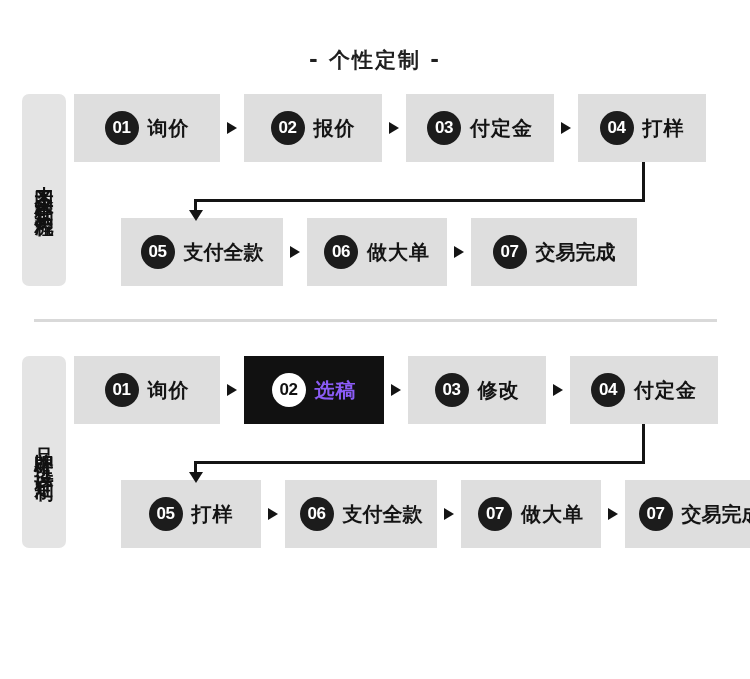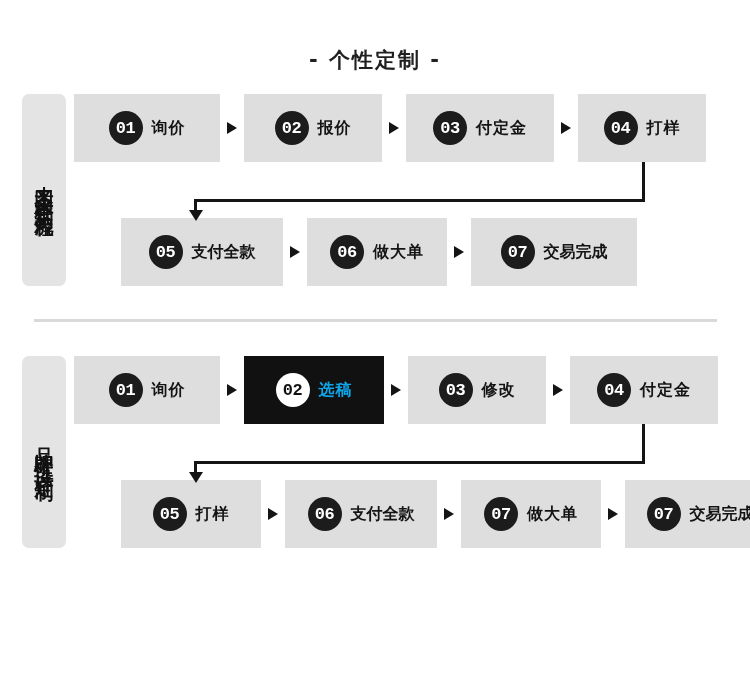--- a/index.html
+++ b/index.html
@@ -99,36 +99,36 @@
     flex: 0 0 34px;
     border-radius: 50%;
     background: #1c1c1c;
     color: #ffffff;
     font-size: 17px;
     font-weight: bold;
     display: flex;
     align-items: center;
     justify-content: center;
     letter-spacing: -0.5px;
-    font-family: Liberation Mono, monospace;
+    font-family: Liberation Sans, sans-serif;
   }
   .step.active .badge {
     background: #ffffff;
     color: #111111;
   }
   .step-label {
-    font-size: 16px;
+    font-size: 20px;
     font-weight: bold;
     letter-spacing: 1px;
     margin-left: 9px;
     color: #141414;
     line-height: 1;
   }
   .step.tight .step-label { letter-spacing: 0px; }
-  .step.active .step-label { color: #0ea5e9; }
+  .step.active .step-label { color: #8b5cf6; }
 
   
   .arrow-sep {
     flex: 0 0 auto;
     width: 24px;
     display: flex;
     align-items: center;
     justify-content: center;
   }
   .arrow-sep .tri {

